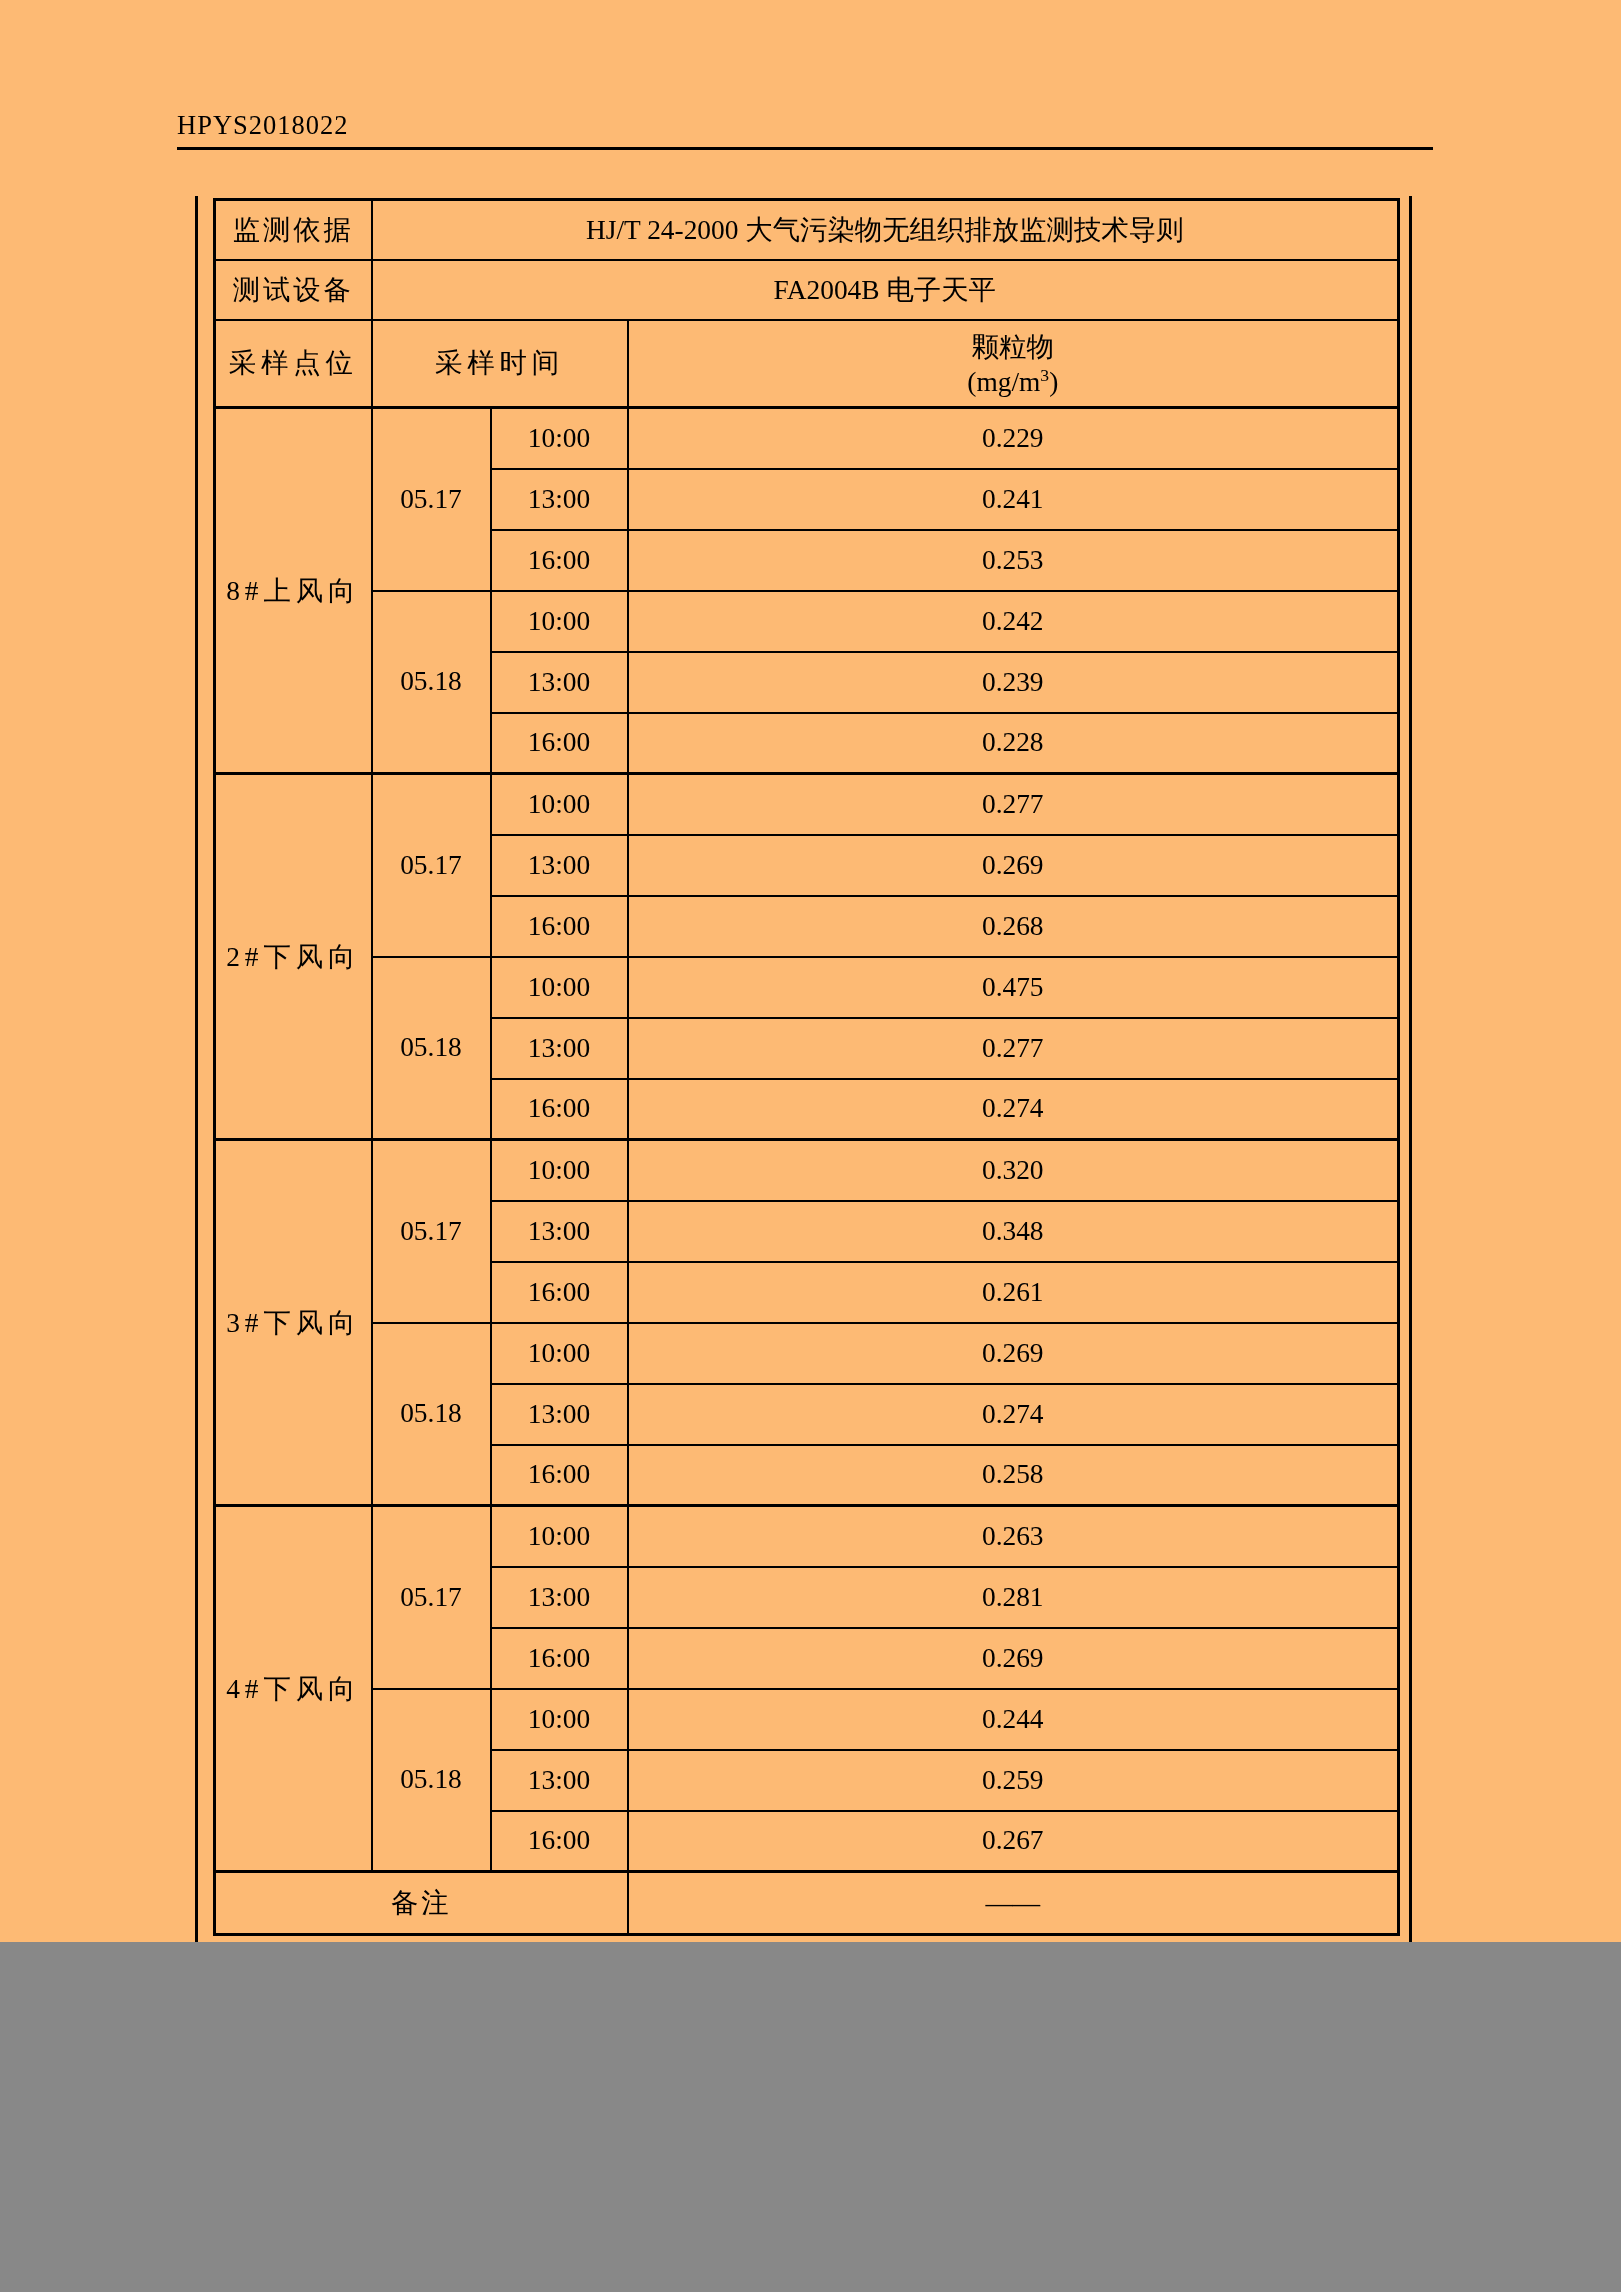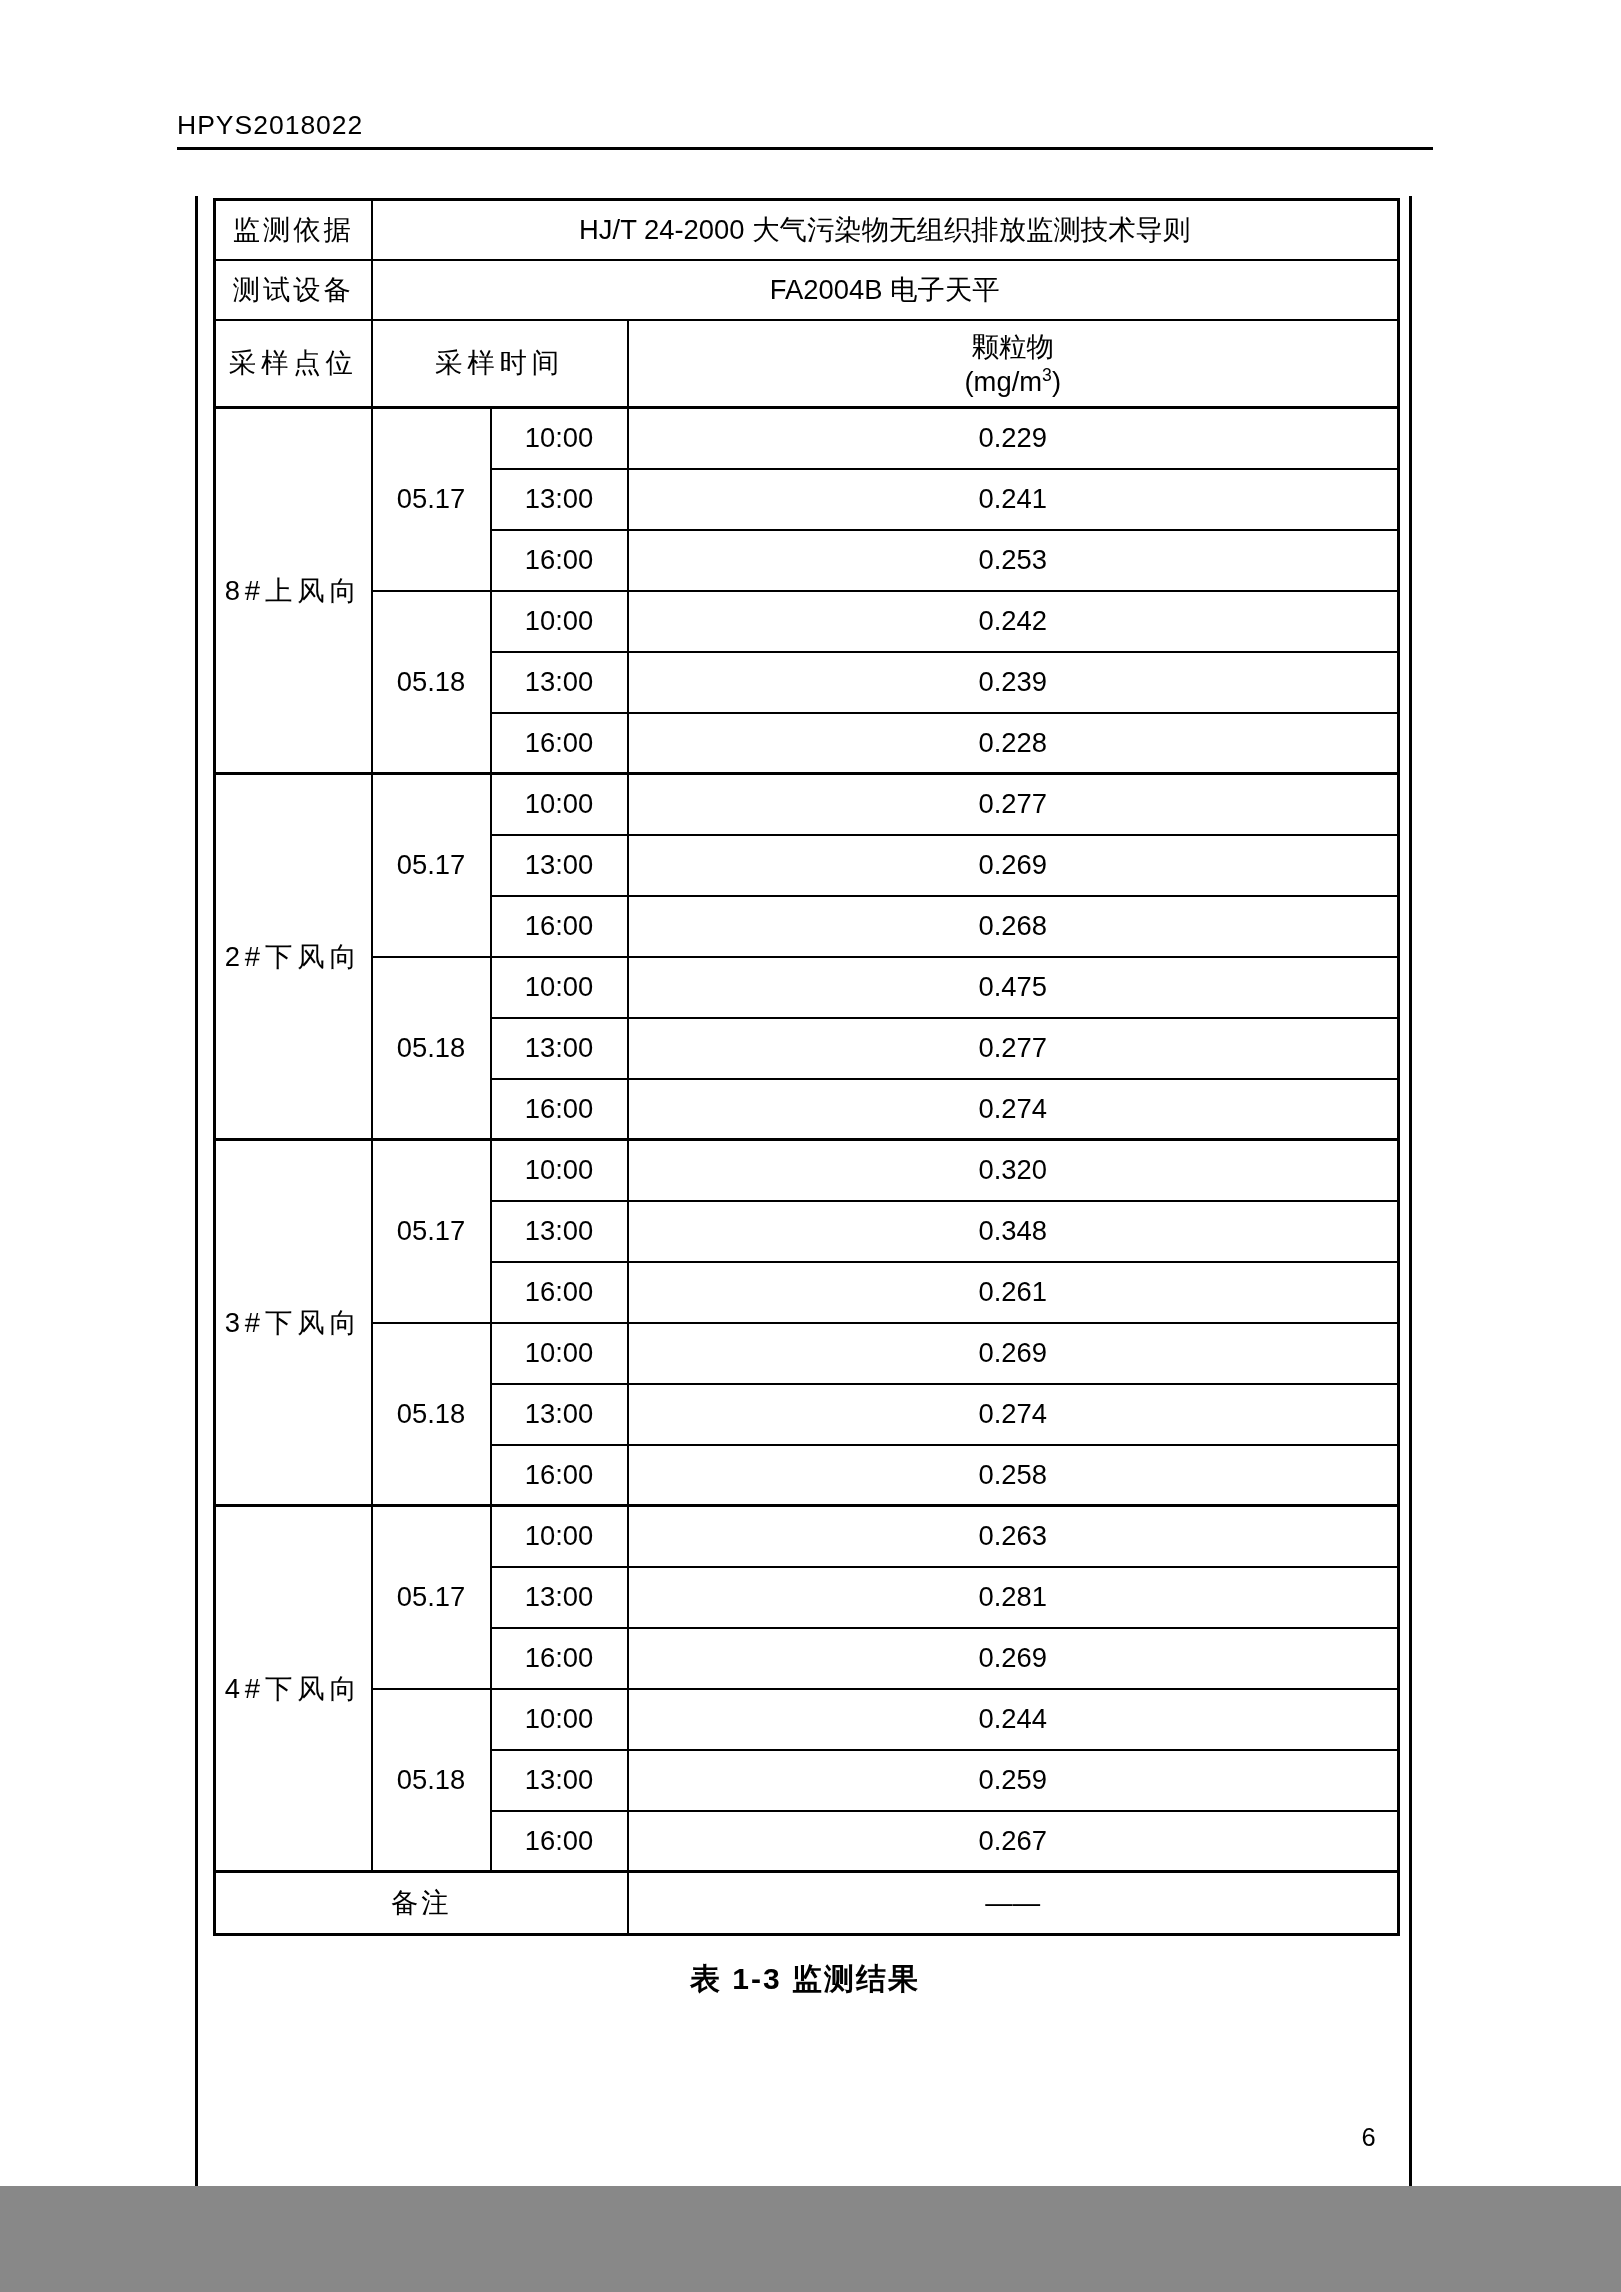--- a/index.html
+++ b/index.html
@@ -1,20 +1,20 @@
 <!DOCTYPE html>
 <html><head>
 <meta charset="utf-8">
 <style>
   html,body{margin:0;padding:0;background:#888;}
   .page{
     position:relative;
-    width:1621px;height:2186px;
-    background:#ffffff;
-    font-family:Liberation Sans, sans-serif;
+    width:1621px;height:1942px;
+    background:#fdba74;
+    font-family:Liberation Serif, serif;
     color:#000;
     overflow:hidden;
   }
   .header-code{
     position:absolute;left:177px;top:110px;
     font-size:26.5px;letter-spacing:1px;
   }
   .header-rule{
     position:absolute;left:177px;top:147px;
     width:1256px;height:2.9px;background:#000;

